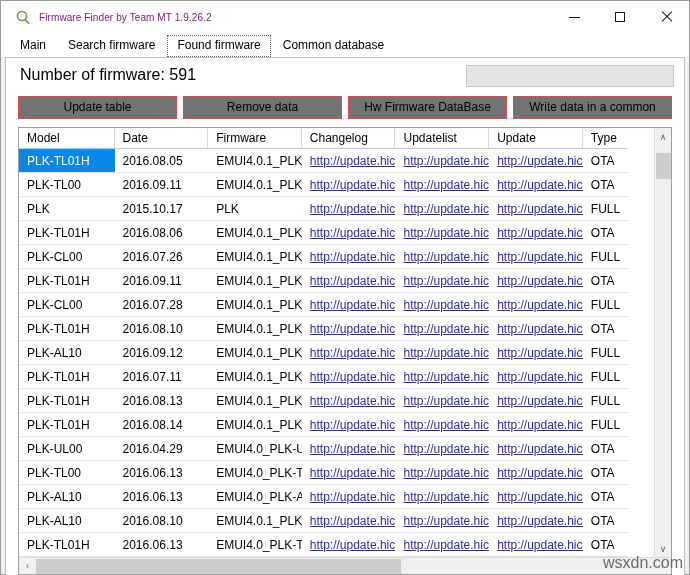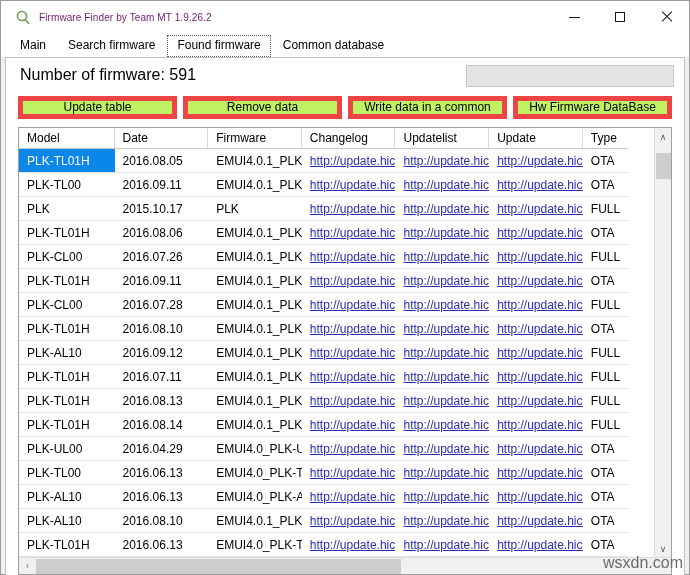--- a/index.html
+++ b/index.html
@@ -98,22 +98,22 @@
   }
 
   #toolbar {
     height: 30px; min-height: 30px;
     display: flex; align-items: center;
     padding: 0 12px; gap: 6px;
   }
   .tbtn {
     flex: 1;
     height: 23px;
-    background: #bef264;
-    border: 5px solid #ef4444;
+    background: #737373;
+    border: 1px solid #ef4444;
     font-size: 12px; color: #000;
     font-family: "Liberation Sans", sans-serif;
     display: flex; align-items: center; justify-content: center;
     cursor: default;
     white-space: nowrap;
   }
 
   
   #gridwrap {
     flex: 1;
@@ -269,24 +269,24 @@
     </div>
 
     <div id="toolbar">
       <div class="tbtn">
         <span>Update table</span>
       </div>
       <div class="tbtn">
         <span>Remove data</span>
       </div>
       <div class="tbtn">
+        <span>Hw Firmware DataBase</span>
+      </div>
+      <div class="tbtn">
         <span>Write data in a common</span>
-      </div>
-      <div class="tbtn">
-        <span>Hw Firmware DataBase</span>
       </div>
     </div>
 
     <div id="gridwrap">
       <div id="gridinner">
         <div id="gridcols">
           <div class="grid-header">
             <div class="hcell c-model">Model</div>
             <div class="hcell c-date">Date</div>
             <div class="hcell c-fw">Firmware</div>

